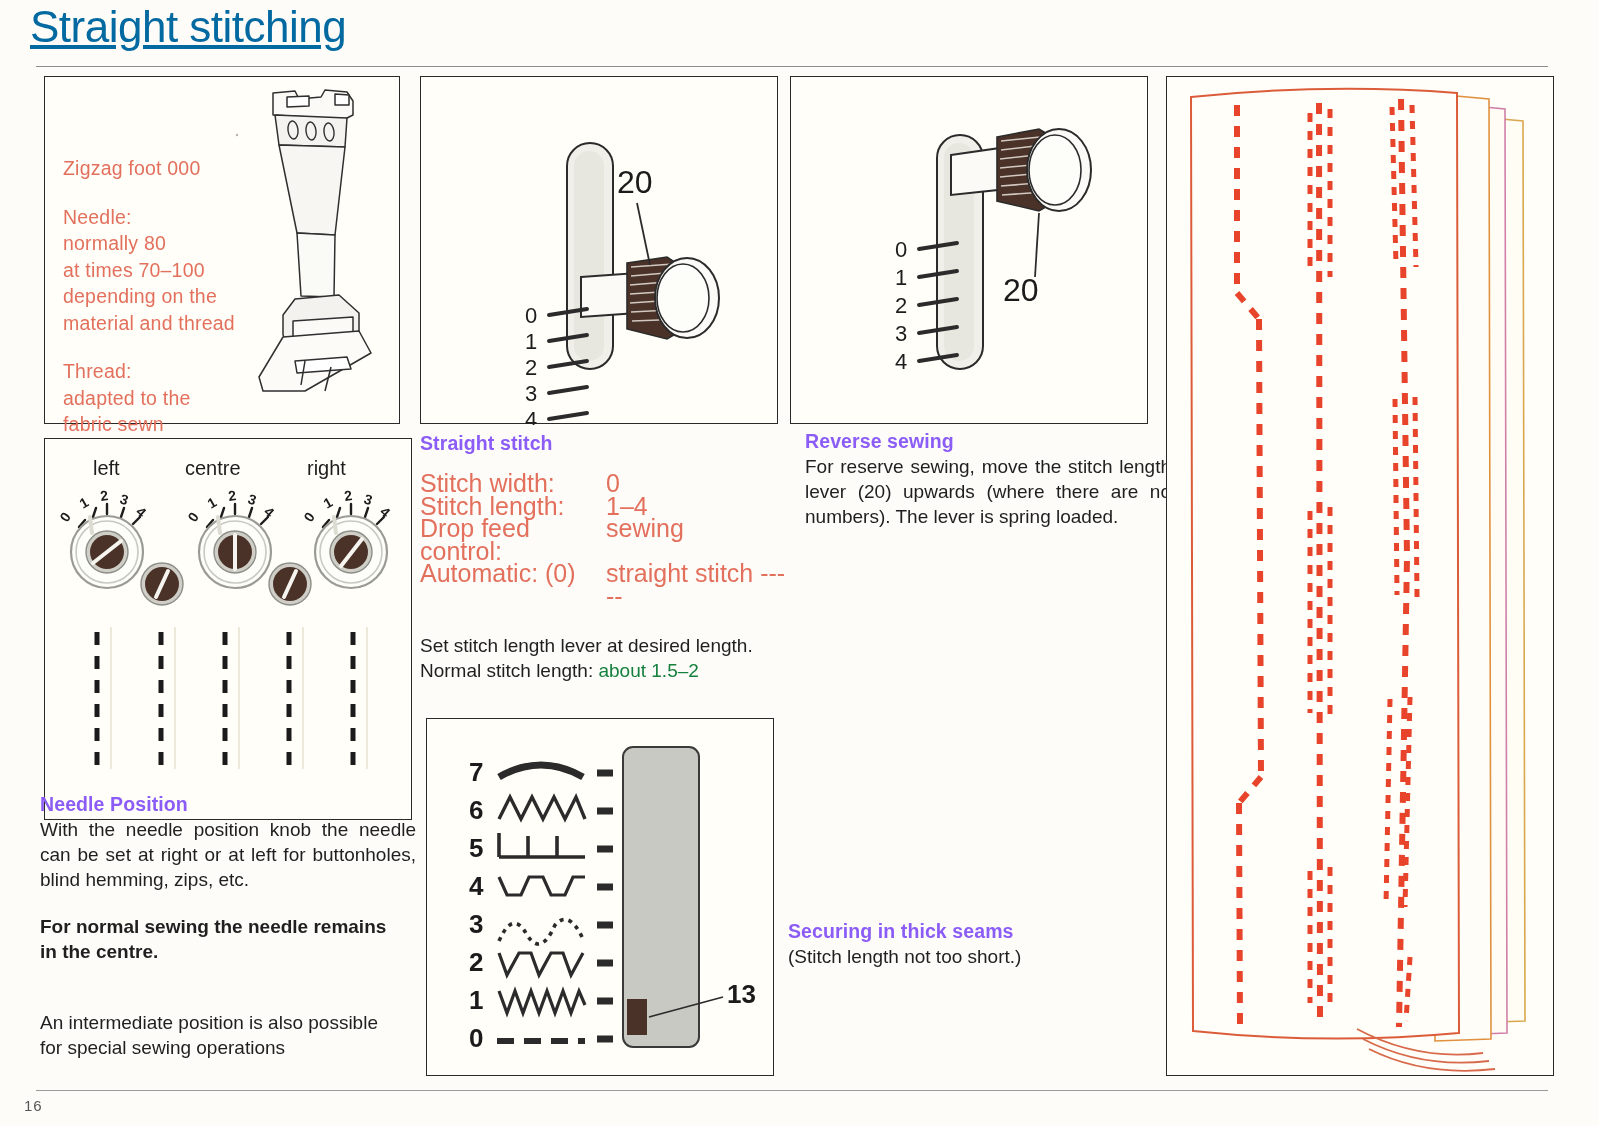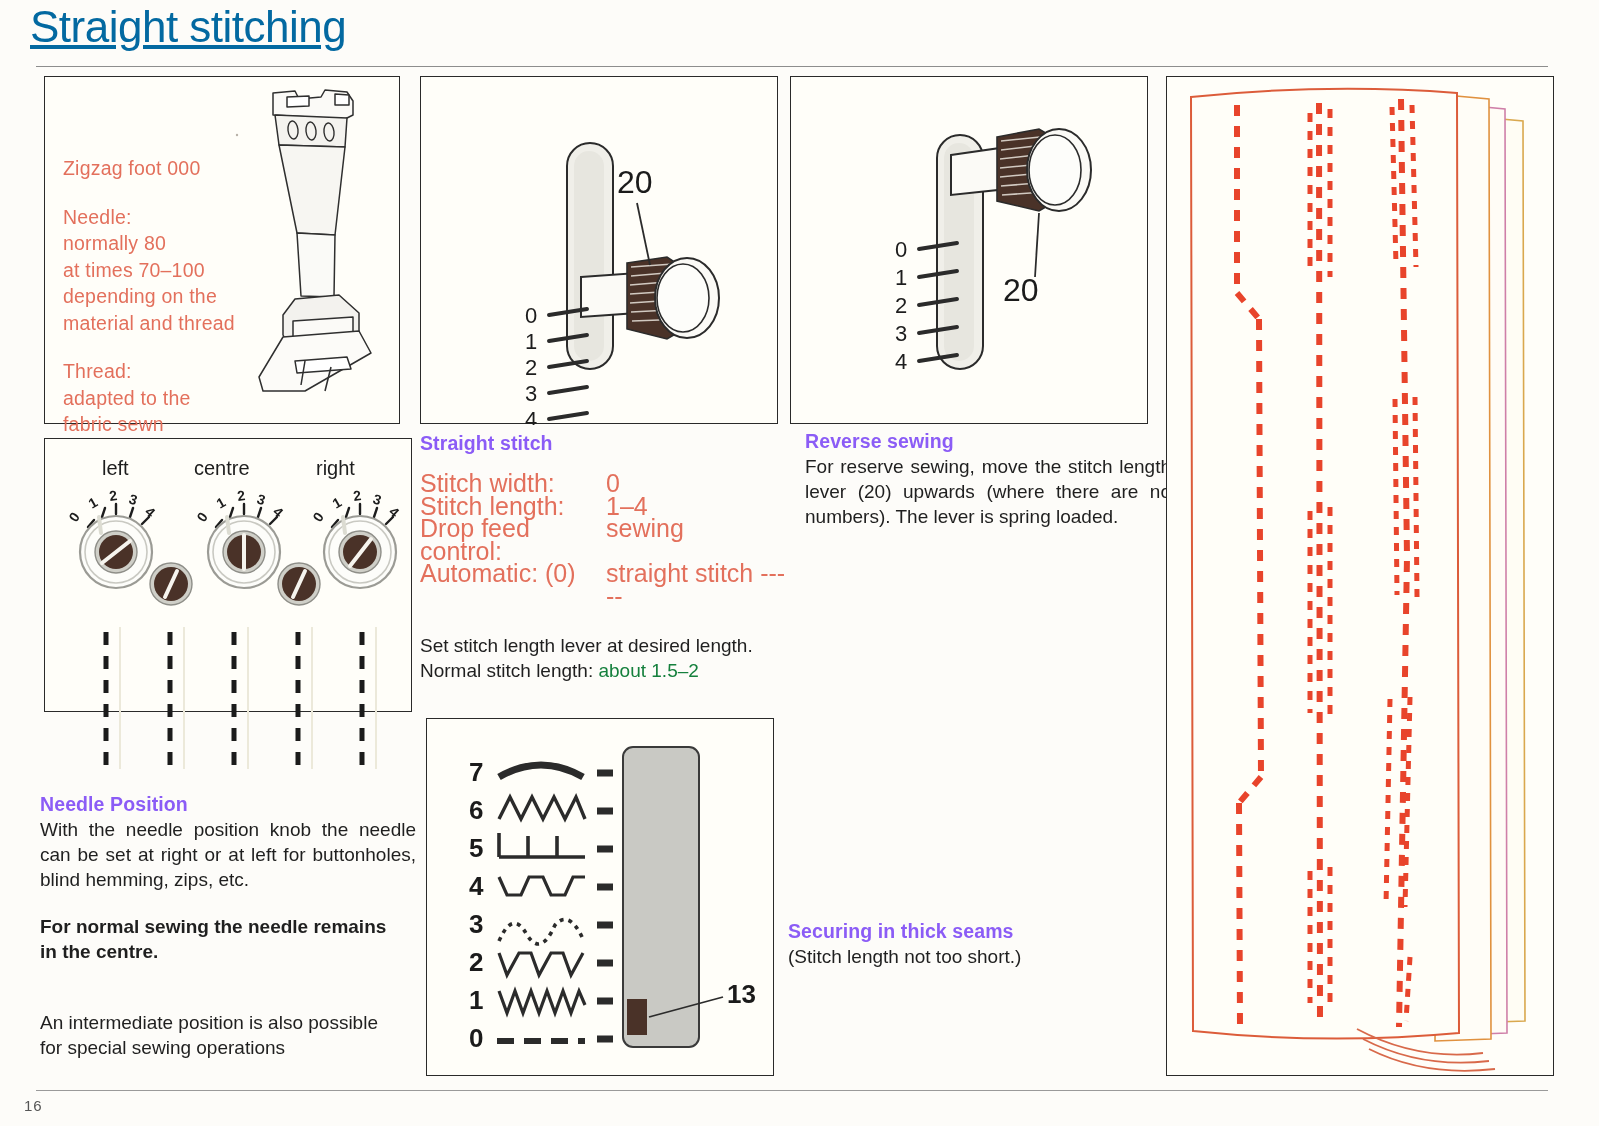--- a/index.html
+++ b/index.html
@@ -67,21 +67,21 @@
   .foot-text p { margin: 0 0 22px 0; }
   .foot-text p:last-child { margin-bottom: 8px; }
   .foot-svg { position: absolute; right: 4px; top: 8px; }
 
   
   #panel-lever-down { left: 420px; top: 76px; width: 358px; height: 348px; }
   
   #panel-lever-up { left: 790px; top: 76px; width: 358px; height: 348px; }
 
   
-  #panel-dials { left: 44px; top: 438px; width: 368px; height: 274px; padding-left: 9px; }
+  #panel-dials { left: 44px; top: 438px; width: 368px; height: 382px; }
 
   
   #panel-patterns { left: 426px; top: 718px; width: 348px; height: 358px; }
 
   
   #panel-fabric { left: 1166px; top: 76px; width: 388px; height: 1000px; }
 
   
   .textblock { position: absolute; box-sizing: border-box; }
   .tb-head {

